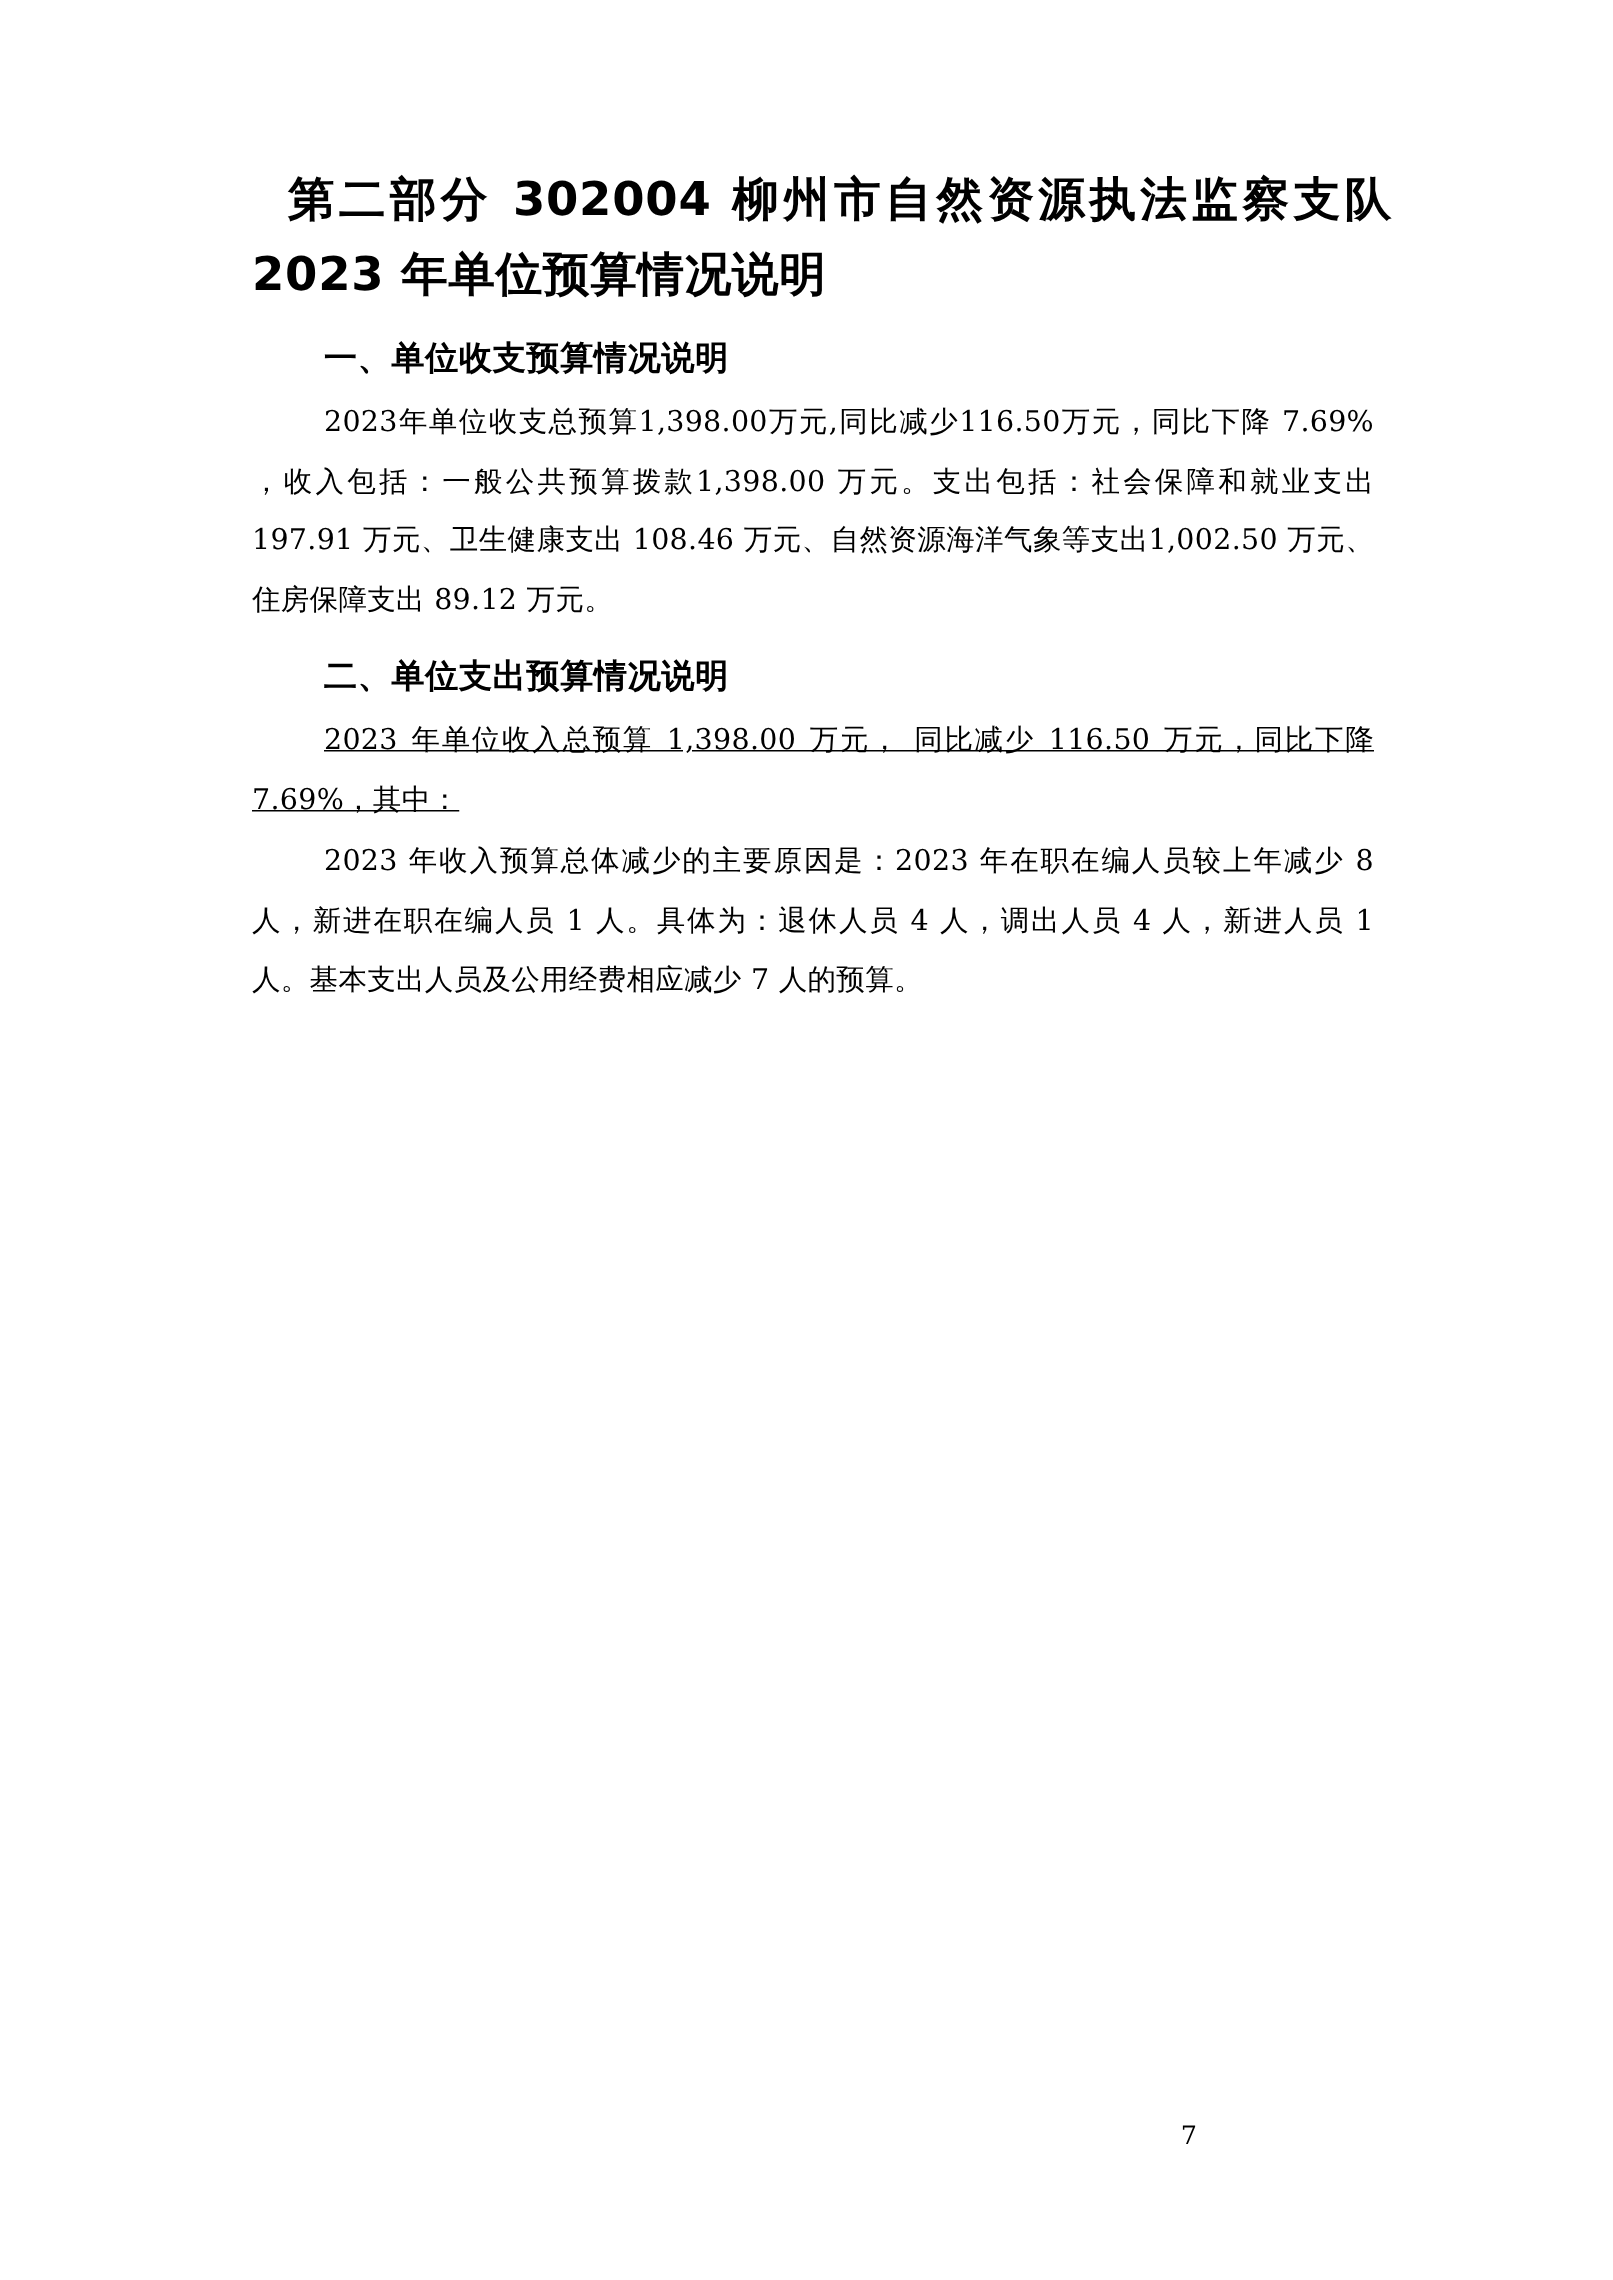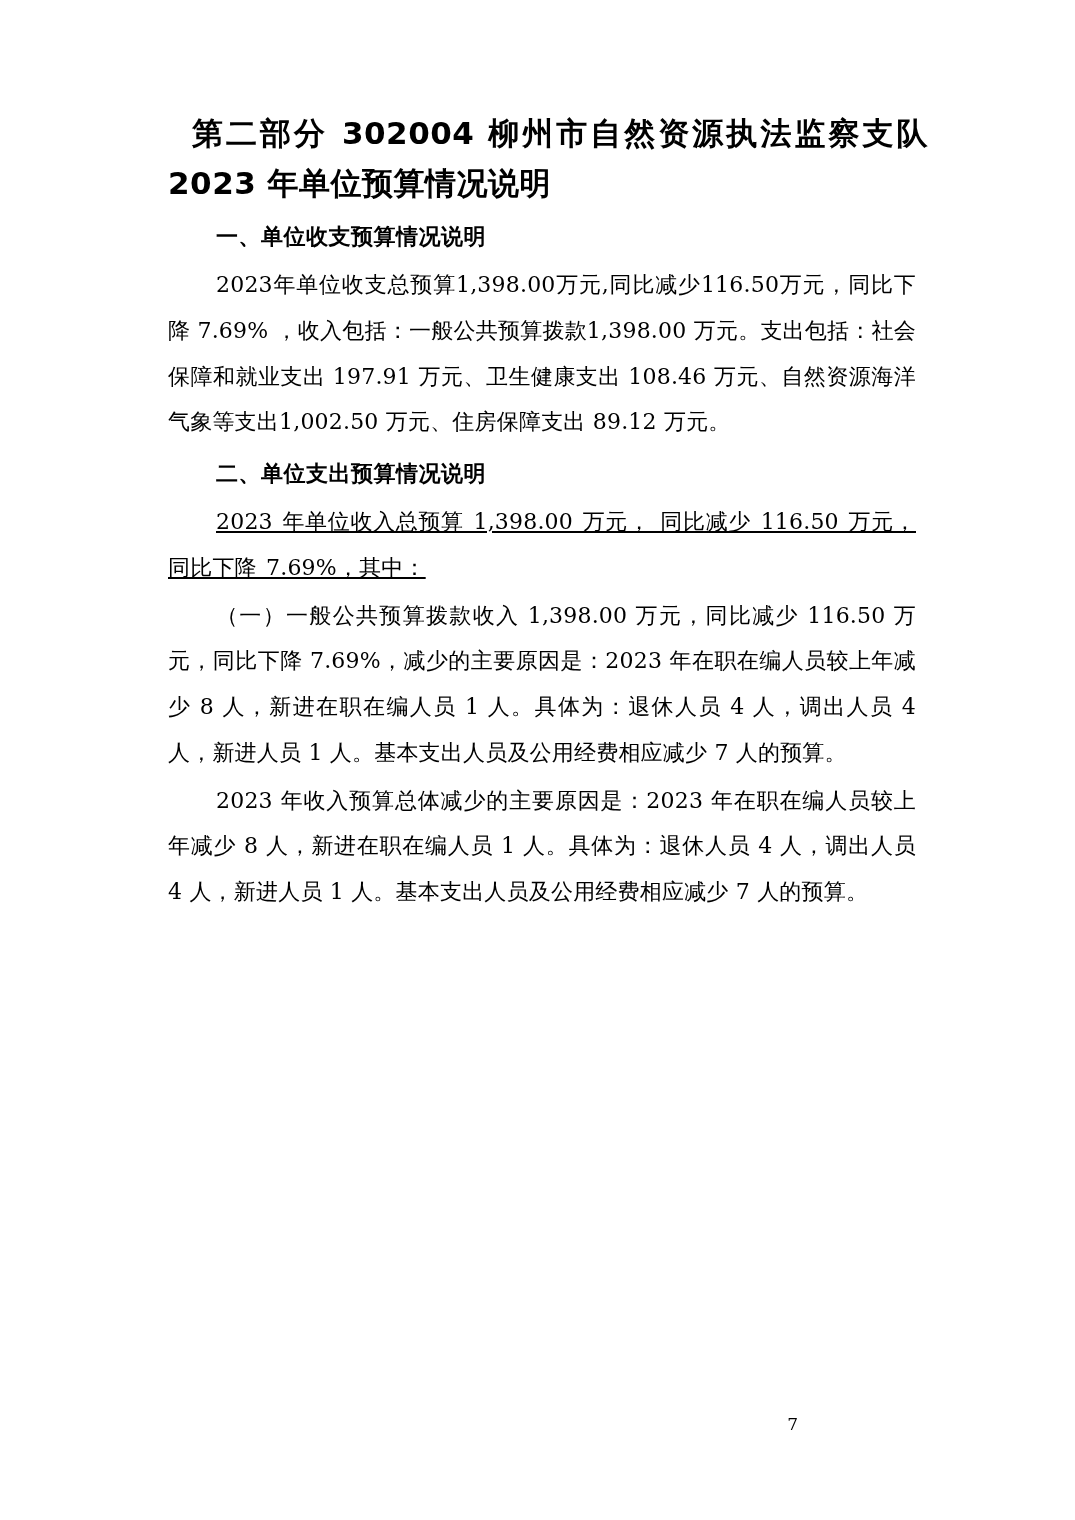--- a/index.html
+++ b/index.html
@@ -30,31 +30,31 @@
     font-weight: bold;
     font-size: 31px;
     line-height: 1.62;
     text-align: justify;
     text-justify: inter-ideograph;
     letter-spacing: 0.5px;
     margin: 0 0 4px 0;
     text-indent: 24px;
   }
   .section-heading {
-    font-family: Liberation Mono, monospace;
+    font-family: Liberation Sans, sans-serif;
     font-weight: bold;
     font-size: 22px;
     line-height: 1.9;
     margin: 10px 0 2px 0;
     text-indent: 48px;
     letter-spacing: 0.5px;
   }
   .para {
     font-family: "DejaVu Serif", "Liberation Serif", serif;
-    font-size: 22px;
+    font-size: 19px;
     line-height: 2.08;
     text-align: justify;
     text-justify: inter-ideograph;
     text-indent: 48px;
     margin: 0 12px 2px 0;
     letter-spacing: 0.2px;
   }
   .para.loose {
     word-spacing: 2px;
     text-decoration: underline;
@@ -75,21 +75,20 @@
 
   <div class="content">
 
     <h1 class="doc-title">第二部分    302004 柳州市自然资源执法监察支队 2023 年单位预算情况说明</h1>
 
     <h2 class="section-heading">一、单位收支预算情况说明</h2>
     <p class="para">2023年单位收支总预算1,398.00万元,同比减少116.50万元，同比下降 7.69% ，收入包括：一般公共预算拨款1,398.00 万元。支出包括：社会保障和就业支出 197.91 万元、卫生健康支出 108.46 万元、自然资源海洋气象等支出1,002.50 万元、住房保障支出 89.12 万元。</p>
 
     <h2 class="section-heading">二、单位支出预算情况说明</h2>
     <p class="para loose">2023 年单位收入总预算 1,398.00 万元， 同比减少 116.50 万元，同比下降 7.69%，其中：</p>
-    <p class="para">（一）一般公共预算拨款收入 1,398.00 万元，同比减少 116.50 万元，同比下降 7.69%，减少的主要原因是：2023 年在职在编人员较上年减少 8 人，新进在职在编人员 1 人。具体为：退休人员 4 人，调出人员 4 人，新进人员 1 人。基本支出人员及公用经费相应减少 7 人的预算。</p>
     <p class="para">2023 年收入预算总体减少的主要原因是：2023 年在职在编人员较上年减少 8 人，新进在职在编人员 1 人。具体为：退休人员 4 人，调出人员 4 人，新进人员 1 人。基本支出人员及公用经费相应减少 7 人的预算。</p>
 
 
   </div>
 
   <div class="page-number">7</div>
 
 </div>
 
 </body></html>

